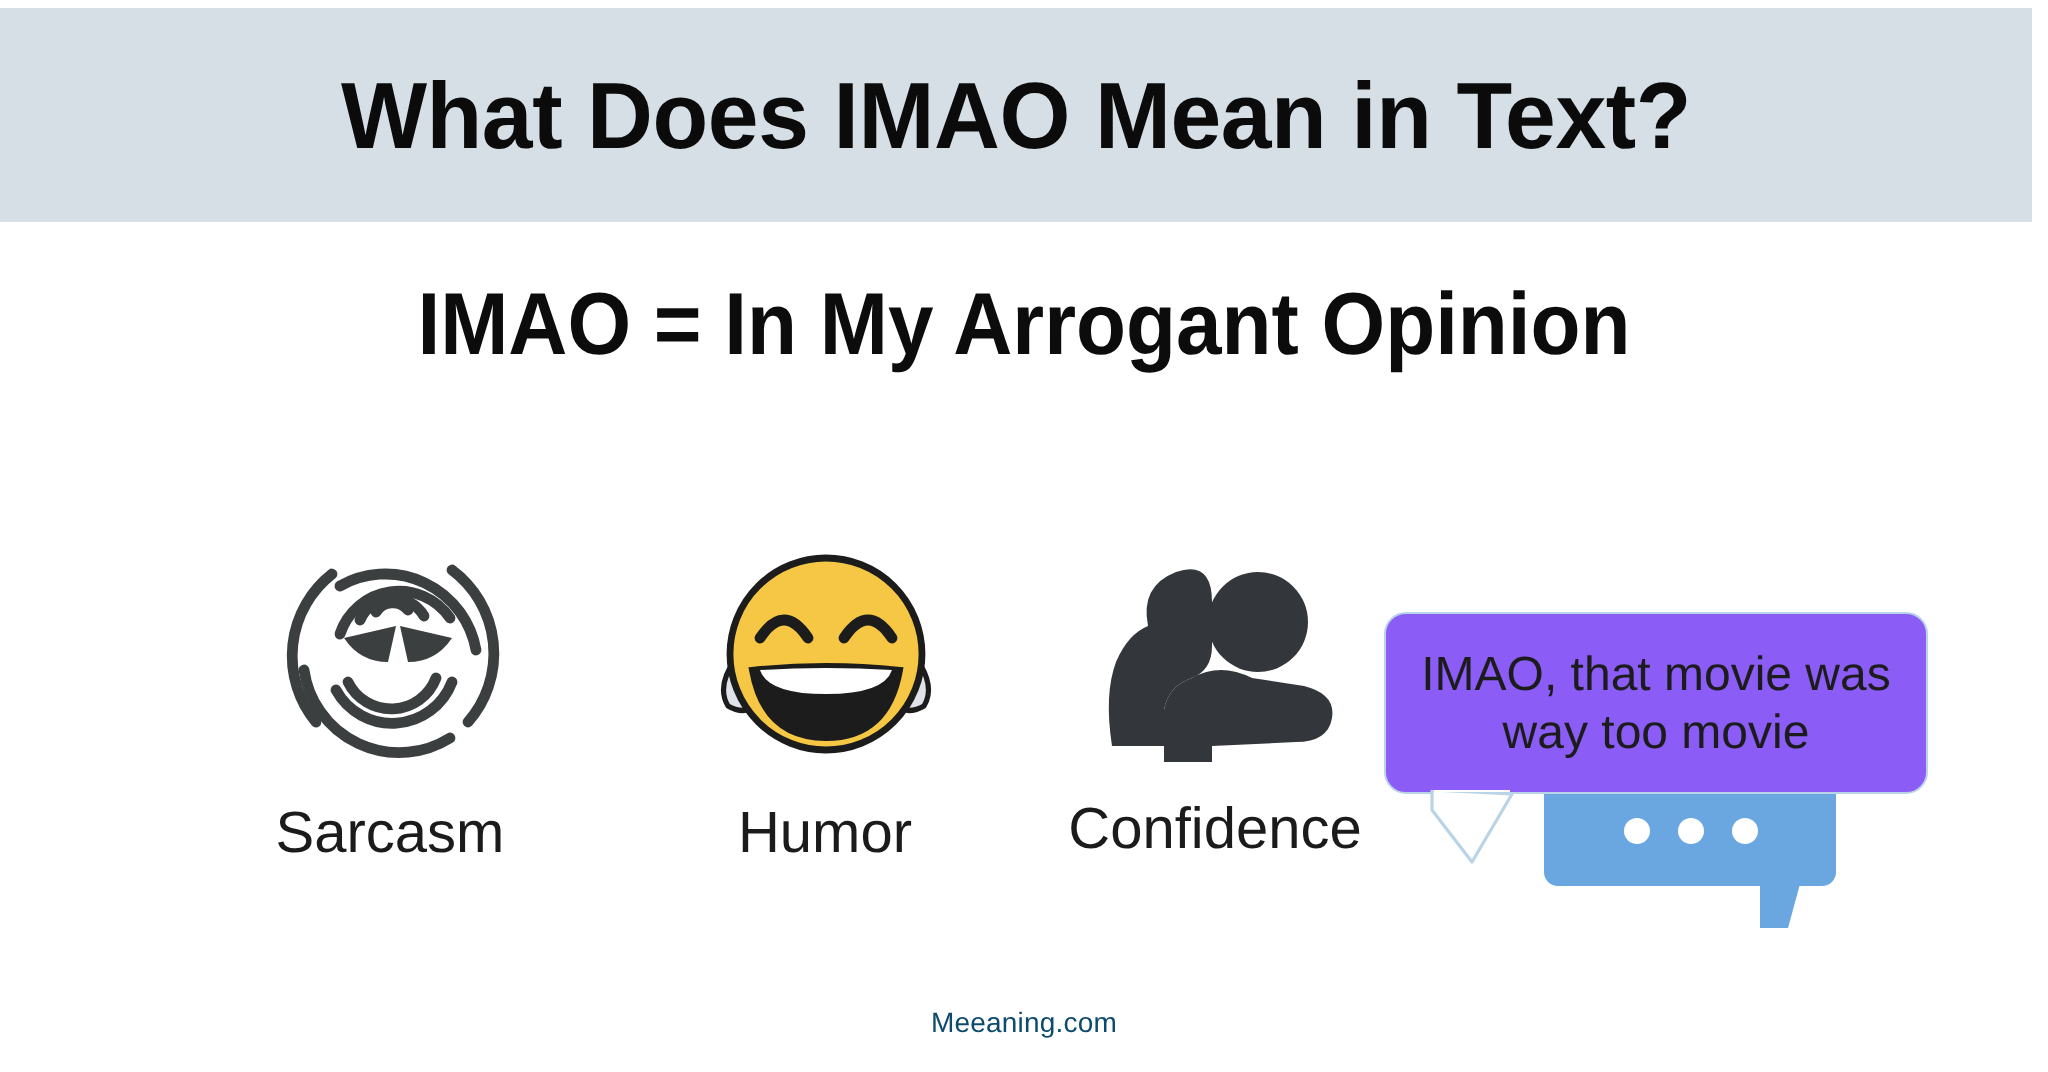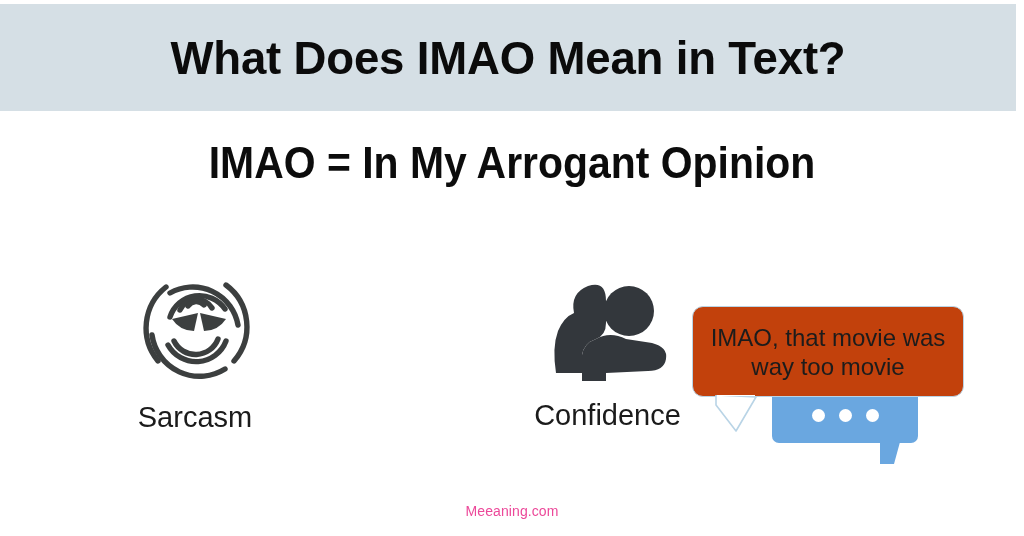--- a/index.html
+++ b/index.html
@@ -146,21 +146,21 @@
     background: #ffffff;
   }
 
   
   .bubble-white {
     position: absolute;
     left: 2px;
     top: 6px;
     width: 272px;
     height: 91px;
-    background: #c2410c;
+    background: #8b5cf6;
     border: 1.6px solid #b9d4e6;
     border-radius: 11px;
     box-sizing: border-box;
     display: flex;
     align-items: center;
     justify-content: center;
     z-index: 3;
   }
   .bubble-text {
     font-family: "Liberation Sans", sans-serif;
@@ -181,21 +181,21 @@
 
   
   .footer {
     position: absolute;
     left: 0;
     top: 503px;
     width: 1024px;
     text-align: center;
     font-family: "Liberation Sans Narrow", "Liberation Sans", sans-serif;
     font-size: 14px;
-    color: #ec4899;
+    color: #0c4a6e;
     letter-spacing: 0.1px;
   }
 </style>
 </head>
 <body>
 
 <div id="infographic">
 
   <div class="header-band">
     <div class="header-title">What Does IMAO Mean in Text?</div>
@@ -224,20 +224,38 @@
             <path d="M58 37 A10 10 0 0 1 74 36"></path>
           </g>
 
           <path d="M42 50 L68 44 L64 62 Q50 62 42 50 Z" fill="#3c3f3f"></path>
           <path d="M96 50 L70 44 L74 62 Q88 62 96 50 Z" fill="#3c3f3f"></path>
         </svg>
       </div>
       <div class="icon-caption">Sarcasm</div>
     </div>
 
+    <div class="icon-item item-humor">
+      <div class="icon-art">
+        <svg width="118" height="110" viewBox="0 0 118 110">
+
+          <path d="M14 56 Q4 70 10 80 Q20 86 30 76 Z" fill="#dfe3e8" stroke="#1c1c1c" stroke-width="2.6" stroke-linejoin="round"></path>
+          <path d="M104 56 Q114 70 108 80 Q98 86 88 76 Z" fill="#dfe3e8" stroke="#1c1c1c" stroke-width="2.6" stroke-linejoin="round"></path>
+
+          <circle cx="59" cy="54" r="48" fill="#f5c744" stroke="#1c1c1c" stroke-width="3.4"></circle>
+
+          <path d="M26 46 Q38 28 50 46" fill="none" stroke="#1c1c1c" stroke-width="5.4" stroke-linecap="round"></path>
+          <path d="M68 46 Q80 28 92 46" fill="none" stroke="#1c1c1c" stroke-width="5.4" stroke-linecap="round"></path>
+
+          <path d="M22 62 Q59 58 96 62 Q90 96 59 96 Q28 96 22 62 Z" fill="#1c1c1c" stroke="#1c1c1c" stroke-width="3"></path>
+          <path d="M26 62 Q59 60 92 62 Q88 74 59 74 Q30 74 26 62 Z" fill="#ffffff"></path>
+        </svg>
+      </div>
+      <div class="icon-caption">Humor</div>
+    </div>
 
     <div class="icon-item item-confidence">
       <div class="icon-art">
         <svg width="128" height="118" viewBox="0 0 128 118">
           <g fill="#33373c">
 
             <circle cx="85" cy="42" r="25"></circle>
 
             <path d="M30 44 Q26 24 44 17 Q62 11 62 32 L62 54
                      Q62 66 52 70 Q40 74 38 86 L38 104 L12 104

